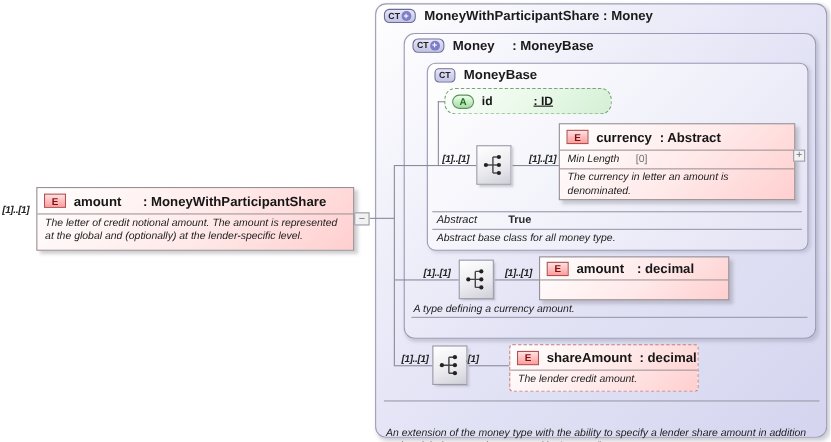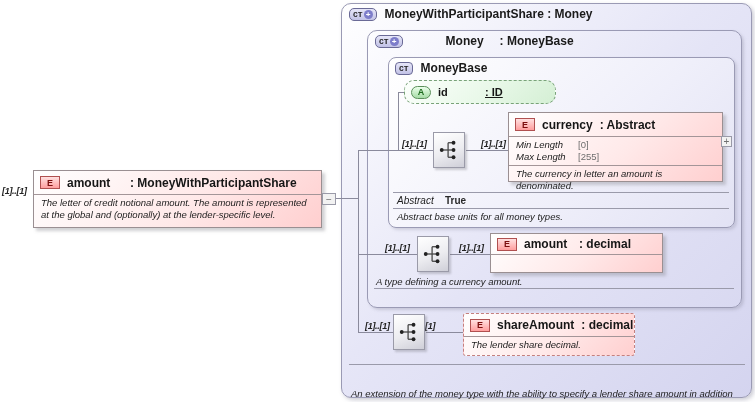--- a/index.html
+++ b/index.html
@@ -15,21 +15,21 @@
   .mb-ct     { background: linear-gradient(135deg, #ffffff 0%, #efeffa 60%, #e2e2f4 100%);
                border-radius: 8px; box-shadow: 2px 2px 3px rgba(140,140,160,.3); }
 
   .ct-header { position: absolute; display: flex; align-items: center; gap: 8px; white-space: nowrap; }
   .ct-title  { font-weight: bold; font-size: 12px; color: #1a1a1a; }
 
   
   .ct-icon { display: inline-flex; align-items: center; gap: 1px;
              height: 13px; padding: 4px 3px; border: 1px solid #6a6a96; border-radius: 5px;
              background: linear-gradient(180deg, #e6e6f8, #c2c2e6); font-weight: bold;
-             font-size: 8px; color: #222; flex: none; font-family: Liberation Mono, monospace; }
+             font-size: 8px; color: #222; flex: none; }
   .ct-plus { width: 9px; height: 9px; border-radius: 50%; background: #7d7dca; color: #fff;
              font-size: 8px; line-height: 9px; text-align: center; font-weight: bold; }
   .e-icon  { width: 20px; height: 13px; display: inline-flex; align-items: center; justify-content: center;
              background: linear-gradient(180deg, #ffe0e0, #ff9e9e); border: 1px solid #b05050;
              color: #7c0f0f; font-weight: bold; font-size: 9px; flex: none; }
   .a-icon  { width: 20px; height: 13px; display: inline-flex; align-items: center; justify-content: center;
              background: linear-gradient(180deg, #eaffea, #a6dba6); border: 1px solid #5a8f5a;
              border-radius: 7px; color: #1d6b1d; font-weight: bold; font-size: 9px; flex: none; }
 
   
@@ -85,21 +85,21 @@
       <span class="ct-plus">+</span>
     </span>
     <span class="ct-title">MoneyWithParticipantShare : Money</span>
   </div>
 
   <div class="ct-header" style="left:375px;top:34px;">
     <span class="ct-icon">
       <span>CT</span>
       <span class="ct-plus">+</span>
     </span>
-    <span class="ct-title" style="min-width:46px;margin-left:35px;">Money</span>
+    <span class="ct-title" style="min-width:46px;">Money</span>
     <span class="ct-title">: MoneyBase</span>
   </div>
 
   <div class="ct-header" style="left:395px;top:61px;">
     <span class="ct-icon" style="border-radius:4px;">
       <span>CT</span>
     </span>
     <span class="ct-title">MoneyBase</span>
   </div>
 
@@ -189,53 +189,49 @@
     <div class="elem-hd rule-b" style="height:24px;">
       <span class="e-icon">E</span>
       <span class="nm">currency</span>
       <span class="tp">: Abstract</span>
     </div>
     <div class="rule-b" style="padding:2px 0;">
       <div class="facet-row">
         <span class="facet-lb">Min Length</span>
         <span class="facet-vl">[0]</span>
       </div>
-      <div class="facet-row">
-        <span class="facet-lb">Max Length</span>
-        <span class="facet-vl">[255]</span>
-      </div>
     </div>
     <div class="desc">The currency in letter an amount is denominated.</div>
   </div>
   <div class="toggle" style="left:721px;top:136px;width:11px;height:11px;">
     <span>+</span>
   </div>
 
   <div class="hline" style="left:393px;top:192px;width:336px;background:#9a9aaa;"></div>
   <div class="abstract-lb" style="left:397px;top:195px;">Abstract</div>
-  <div class="abstract-vl" style="left:445px;top:195px;">True</div>
+  <div class="abstract-vl" style="left:462px;top:195px;">True</div>
   <div class="hline" style="left:393px;top:208px;width:336px;background:#9a9aaa;"></div>
-  <div class="foot-note" style="left:397px;top:211px;width:330px;">Abstract base units for all money types.</div>
+  <div class="foot-note" style="left:397px;top:211px;width:330px;">Abstract base class for all money type.</div>
 
   <div class="elem-box" style="left:490px;top:233px;width:173px;height:40px;">
     <div class="elem-hd rule-b" style="height:21px;">
       <span class="e-icon">E</span>
       <span class="nm" style="min-width:48px;">amount</span>
       <span class="tp">: decimal</span>
     </div>
   </div>
 
   <div class="hline" style="left:374px;top:288px;width:360px;background:#9a9aaa;"></div>
   <div class="foot-note" style="left:376px;top:276px;width:350px;">A type defining a currency amount.</div>
 
   <div class="elem-box dashed" style="left:463px;top:313px;width:172px;height:43px;">
     <div class="elem-hd rule-b" style="height:23px;">
       <span class="e-icon">E</span>
       <span class="nm">shareAmount</span>
       <span class="tp">: decimal</span>
     </div>
-    <div class="desc">The lender share decimal.</div>
+    <div class="desc">The lender credit amount.</div>
   </div>
 
   <div class="hline" style="left:349px;top:364px;width:396px;background:#9a9aaa;"></div>
   <div class="foot-note" style="left:351px;top:388px;width:390px;">An extension of the money type with the ability to specify a lender share amount in addition to the global amount (represented by 'amount').</div>
 
 </div>
 
 </body></html>

